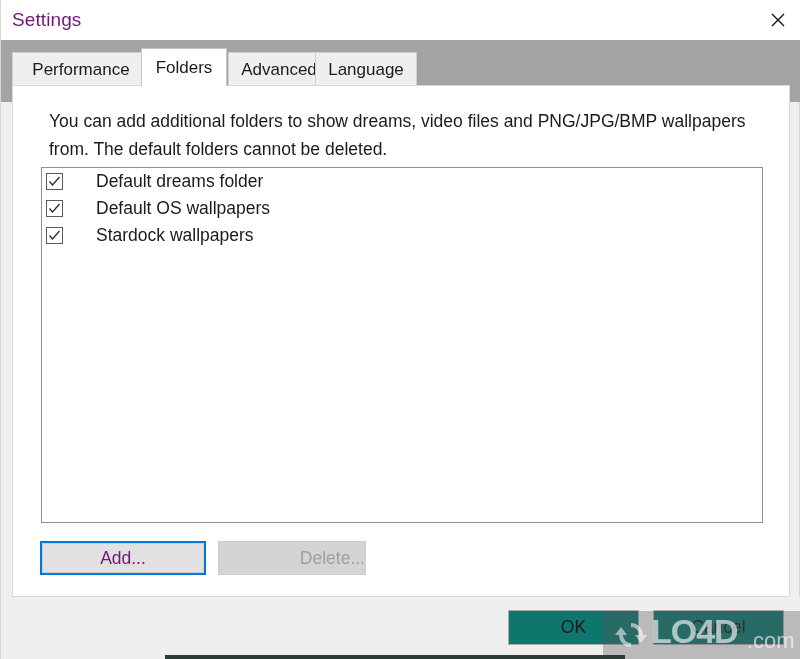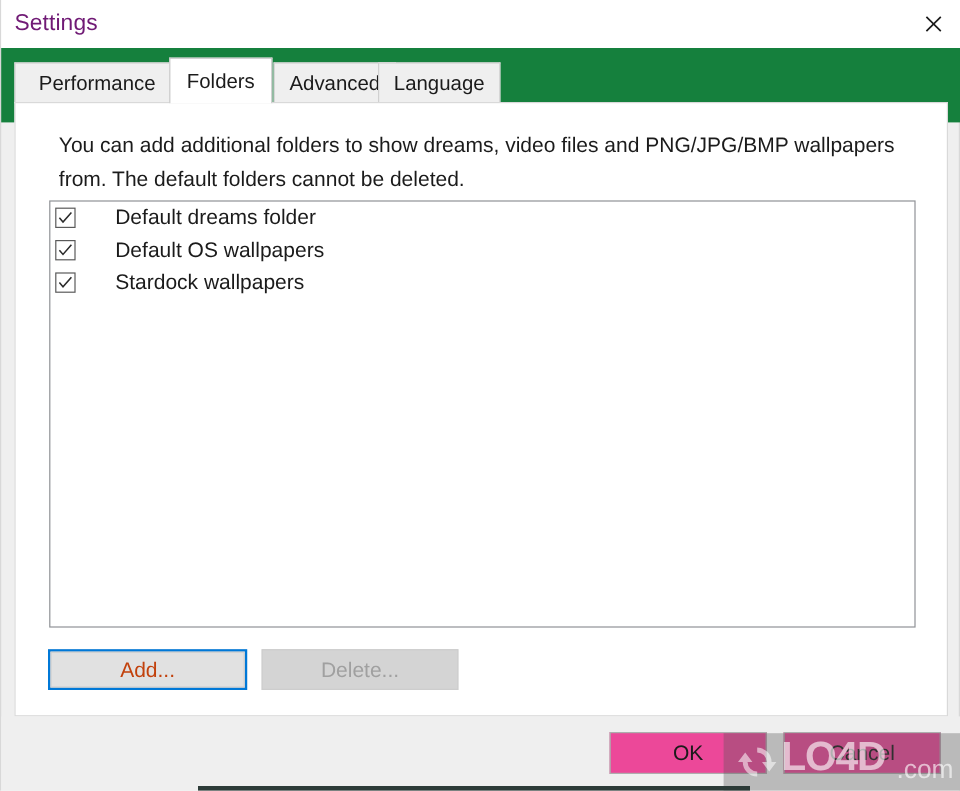--- a/index.html
+++ b/index.html
@@ -55,21 +55,21 @@
   }
   #close-button svg { display: block; }
 
   
   #tabstrip {
     position: absolute;
     left: 0;
     top: 40px;
     width: 800px;
     height: 62px;
-    background: #15803d;
+    background: #a3a3a3;
     text-decoration: underline;
   }
   .tab {
     position: absolute;
     top: 12px;
     height: 34px;
     box-sizing: border-box;
     border: 1px solid #d0d0d0;
     border-bottom: none;
     background: #efefef;
@@ -156,21 +156,21 @@
   }
 
   
   .panel-btn {
     position: absolute;
     height: 34px;
     box-sizing: border-box;
     background: #e1e1e1;
     border: 1px solid #adadad;
     font-size: 17.5px;
-    color: #c2410c;
+    color: #701a75;
     display: flex;
     align-items: center;
     justify-content: center;
     cursor: pointer;
     font-family: "Liberation Sans", sans-serif;
     padding: 0;
   }
   #add-button {
     left: 27px;
     top: 455px;
@@ -182,43 +182,44 @@
     position: absolute;
     left: 0; top: 0; right: 0; bottom: 0;
     border: 1px solid #cfcfcf;
     display: flex;
     align-items: center;
     justify-content: center;
   }
   #delete-button {
     left: 205px;
     top: 455px;
-    width: 164px;
+    width: 148px;
     background: #d4d4d4;
     border: 1px solid #cdcdcd;
     color: #a0a0a0;
     cursor: default;
+    justify-content: flex-end;
   }
 
   
   #footer {
     position: absolute;
     left: 0;
     top: 597px;
     width: 800px;
     height: 62px;
     background: #efefef;
   }
   .footer-btn {
     position: absolute;
     top: 13px;
     width: 131px;
     height: 35px;
     box-sizing: border-box;
-    background: #ec4899;
+    background: #0f766e;
     border: 1px solid #adadad;
     font-size: 17.5px;
     color: #1b1b1b;
     display: flex;
     align-items: center;
     justify-content: center;
     cursor: pointer;
     font-family: "Liberation Sans", sans-serif;
     padding: 0;
   }

